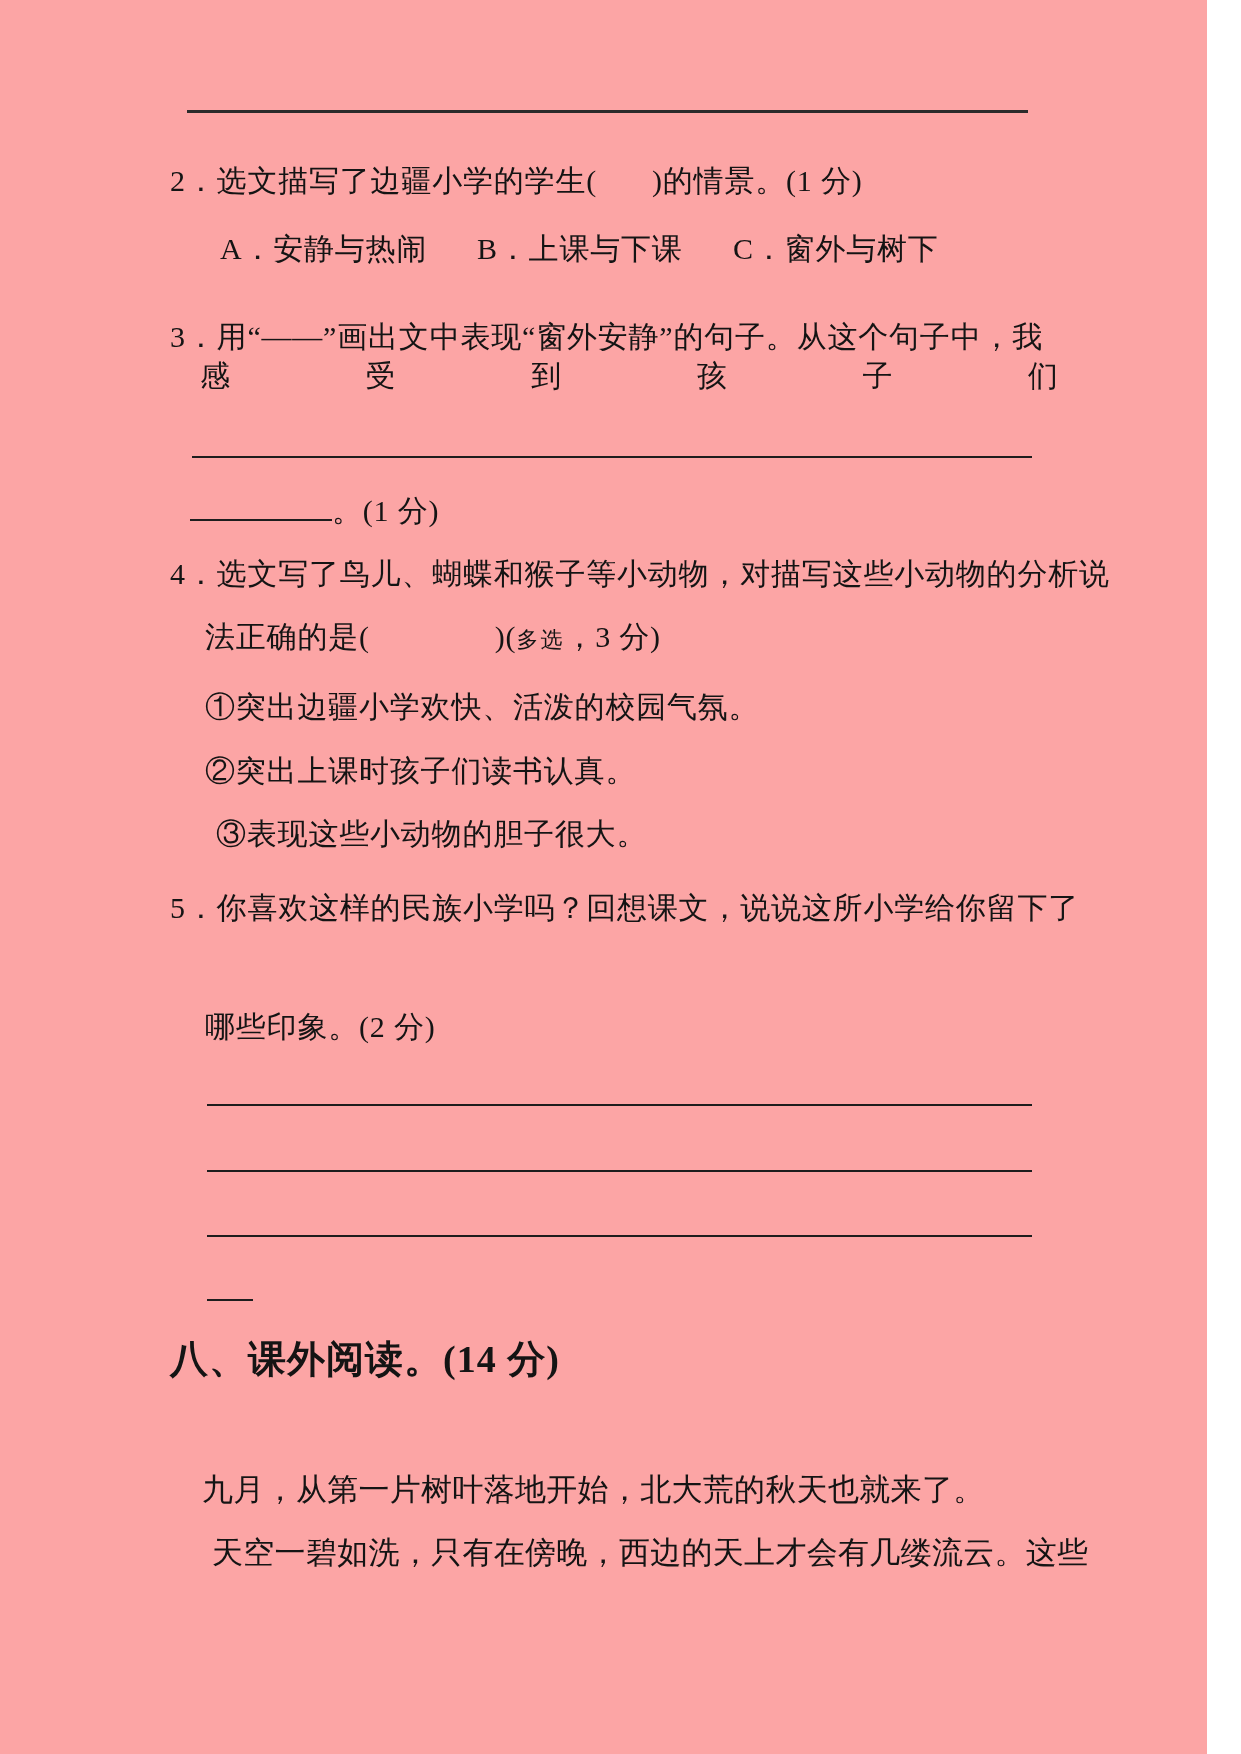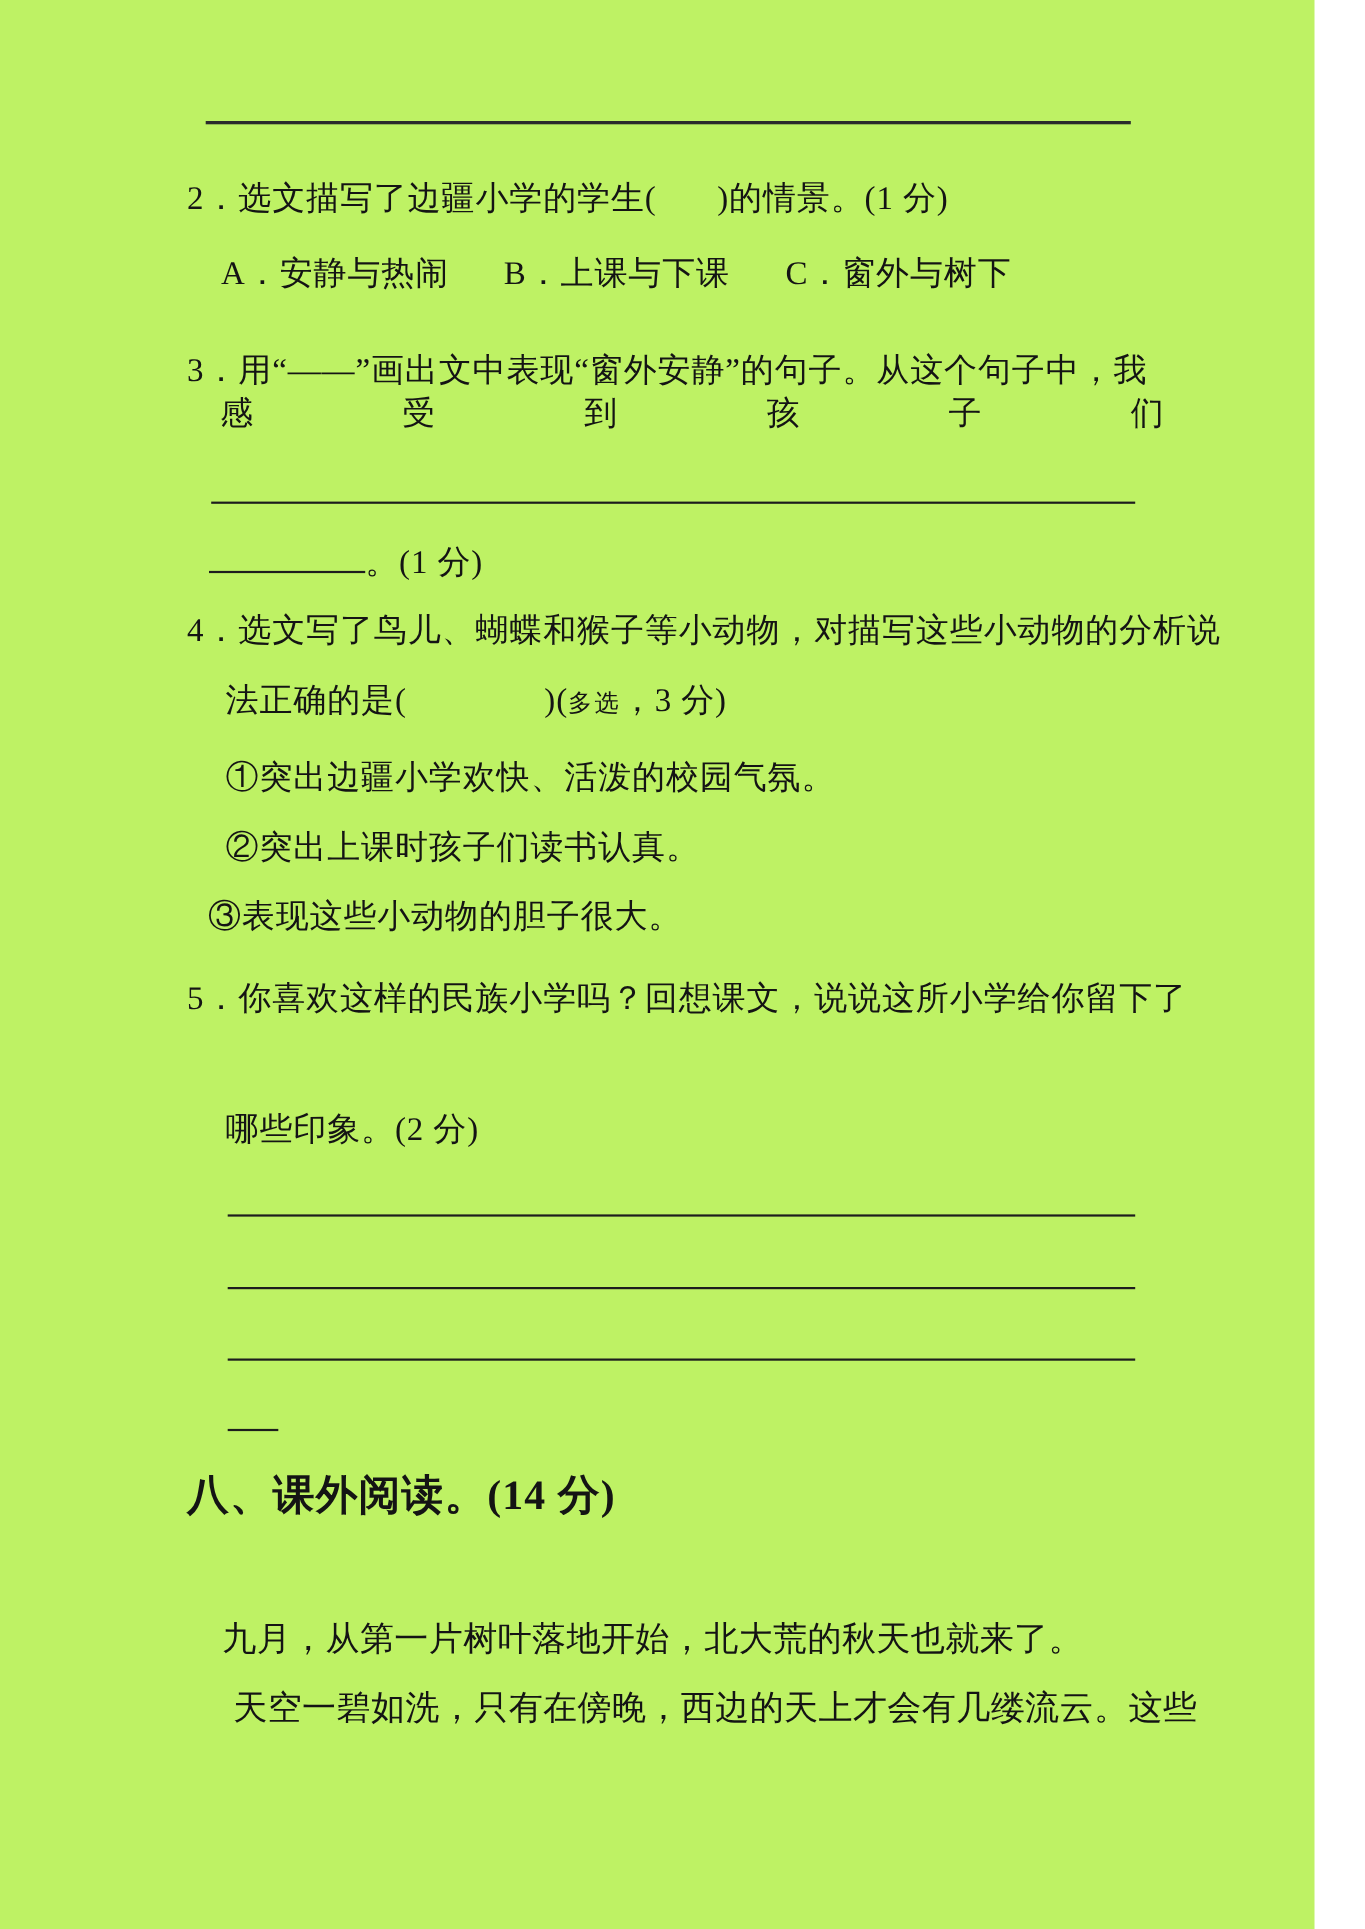--- a/index.html
+++ b/index.html
@@ -1,22 +1,23 @@
 <!DOCTYPE html>
 <html><head>
 <meta charset="utf-8">
 <style>
   html,body { margin:0; padding:0; background:#ffffff; }
   .page {
     position:relative;
     width:1195px; height:1754px;
-    background:#bef264;
+    background:#fca5a5;
     font-family:"Liberation Serif","DejaVu Serif",serif;
     color:#141414;
     overflow:hidden;
+    padding-left:12px;
   }
   .abs { position:absolute; }
   .rule-top { background:#2b2b2b; height:3px; }
   .bodytext {
     font-size:30px; letter-spacing:0.8px; white-space:nowrap;
     line-height:40px;
   }
   .qnum { display:inline-block; }
   .gap-q2 { display:inline-block; width:55px; }
   .gap-q4 { display:inline-block; width:125px; }
@@ -53,21 +54,21 @@
 <body>
 
 <div class="page">
 
   <div class="abs rule-top" style="left:187px; top:110px; width:841px;"></div>
 
   <div class="abs bodytext" style="left:170px; top:161px;">
     <span class="qnum">2．</span><span>选文描写了边疆小学的学生(</span><span class="gap-q2"></span><span>)的情景。(1 分)</span>
   </div>
 
-  <div class="abs bodytext" style="left:201px; top:229px;">
+  <div class="abs bodytext" style="left:220px; top:229px;">
     <span style="display:inline-block;width:257px;">A．安静与热闹</span><span style="display:inline-block;width:256px;">B．上课与下课</span><span>C．窗外与树下</span>
   </div>
 
   <div class="abs bodytext" style="left:170px; top:293px;margin-top:24px;">
     <span class="qnum">3．</span><span>用“——”画出文中表现“窗外安静”的句子。从这个句子中，我</span>
   </div>
 
   <div class="abs justify-row" style="left:200px; top:356px; width:858px;">
     <span>感</span>
     <span>受</span>
@@ -86,21 +87,21 @@
   <div class="abs bodytext" style="left:170px; top:554px;">
     <span class="qnum">4．</span><span>选文写了鸟儿、蝴蝶和猴子等小动物，对描写这些小动物的分析说</span>
   </div>
 
   <div class="abs bodytext" style="left:205px; top:617px;">
     <span>法正确的是(</span><span class="gap-q4"></span><span>)(</span><span class="emph-kai">多选</span><span>，3 分)</span>
   </div>
 
   <div class="abs bodytext" style="left:205px; top:687px;">①突出边疆小学欢快、活泼的校园气氛。</div>
   <div class="abs bodytext" style="left:205px; top:751px;">②突出上课时孩子们读书认真。</div>
-  <div class="abs bodytext" style="left:189px; top:814px;">③表现这些小动物的胆子很大。</div>
+  <div class="abs bodytext" style="left:216px; top:814px;">③表现这些小动物的胆子很大。</div>
 
   <div class="abs bodytext" style="left:170px; top:888px;">
     <span class="qnum">5．</span><span>你喜欢这样的民族小学吗？回想课文，说说这所小学给你留下了</span>
   </div>
   <div class="abs bodytext" style="left:205px; top:1007px;">哪些印象。(2 分)</div>
 
   <div class="abs uline" style="left:207px; top:1104px; width:825px;"></div>
   <div class="abs uline" style="left:207px; top:1170px; width:825px;"></div>
   <div class="abs uline" style="left:207px; top:1235px; width:825px;"></div>
   <div class="abs uline" style="left:207px; top:1299px; width:46px;"></div>

